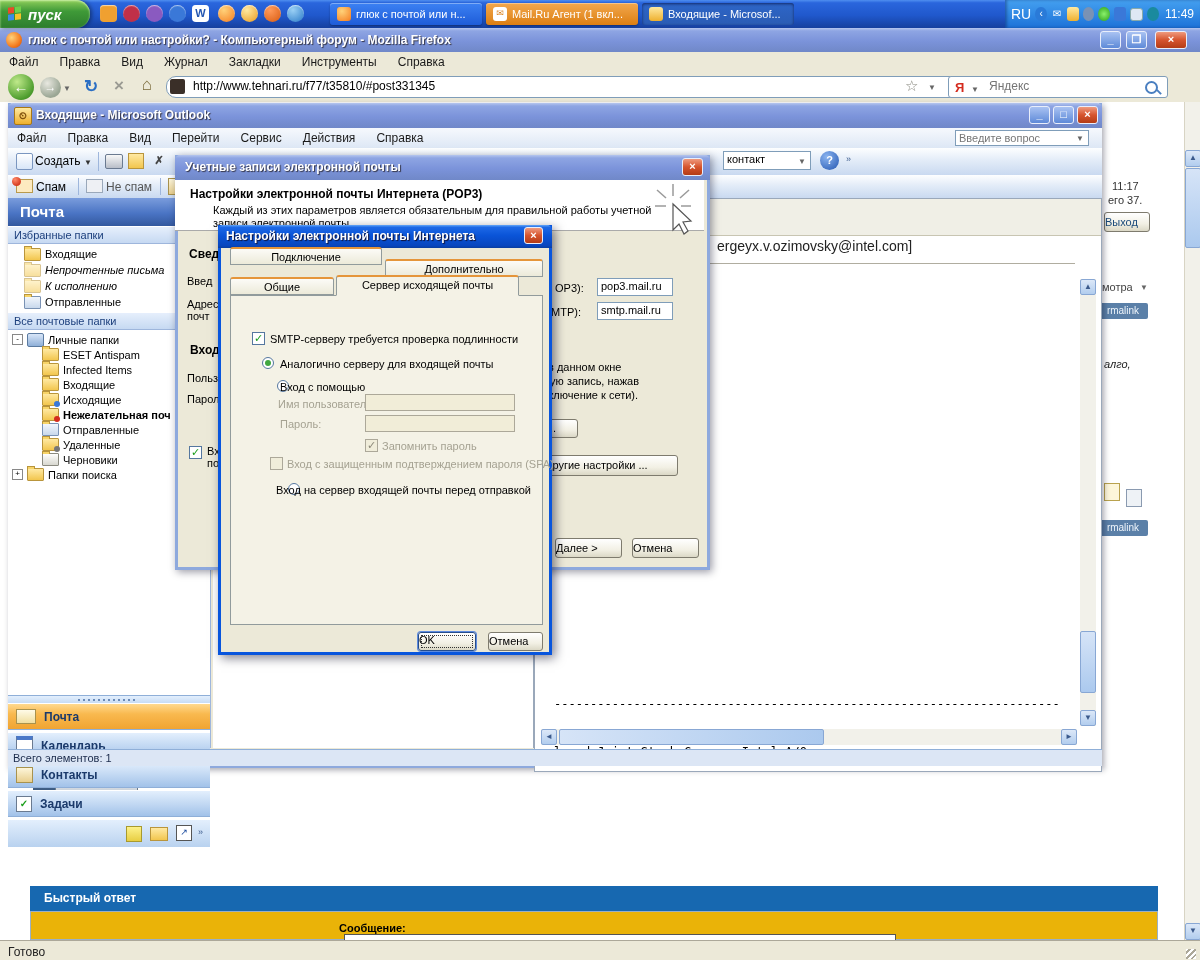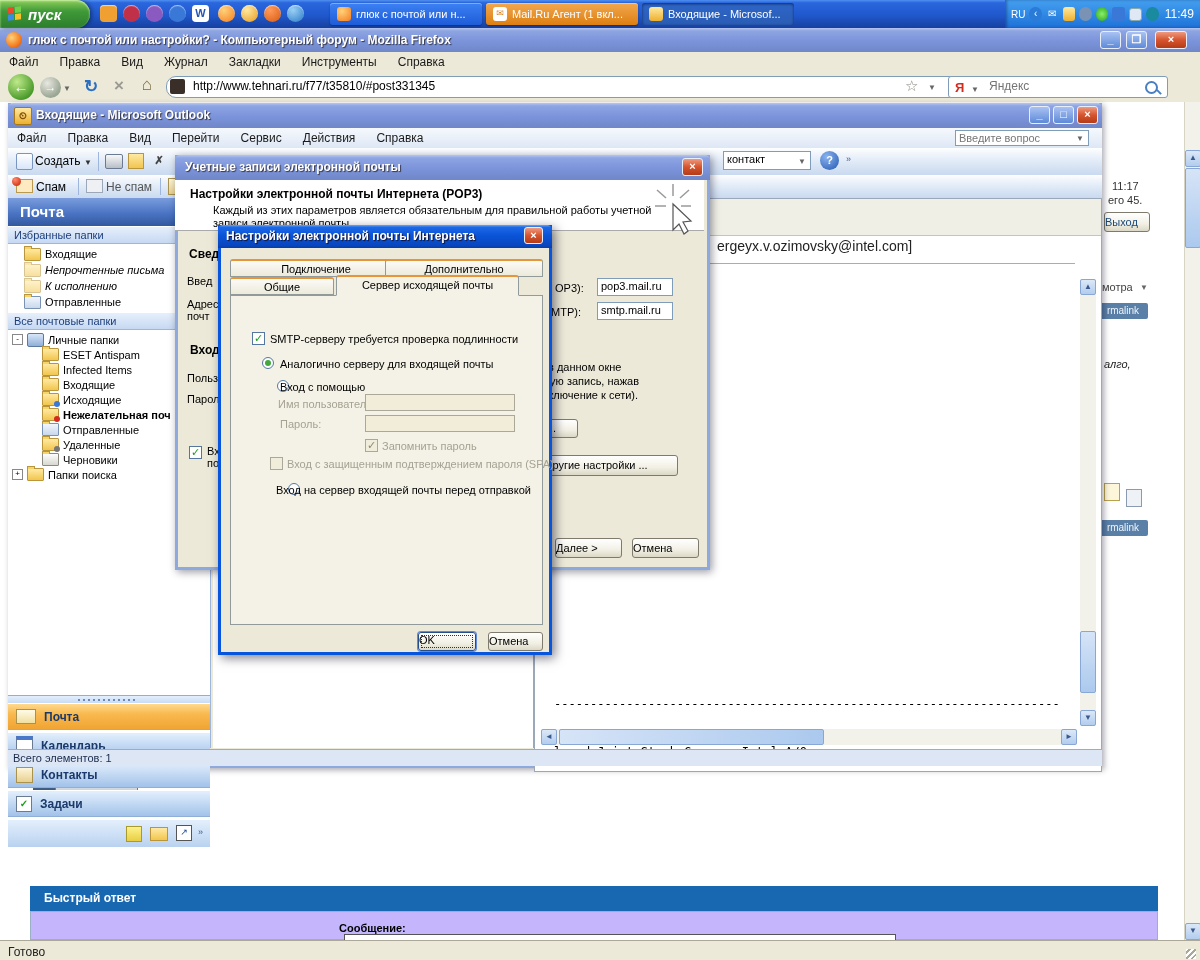--- a/index.html
+++ b/index.html
@@ -91,21 +91,21 @@
       <span class="a" style="left:22px;top:8px;font-size:8px;color:#666">▼</span>
       <input style="position: absolute; left: 38px; top: 1px; width: 150px; border: none; outline: none; font-size: 12px; color: rgb(153, 153, 153); font-family: &quot;Liberation Sans&quot;, sans-serif;" placeholder="Яндекс">
       <span class="a" style="left:196px;top:4px;width:9px;height:9px;border:2px solid #4a7fc0;border-radius:50%"></span>
       <span class="a" style="left:207px;top:14px;width:6px;height:2px;background:#4a7fc0;transform:rotate(45deg)"></span>
     </span>
   </div>
 
   <div class="a" style="left:0;top:102px;width:1184px;height:838px;background:#fff"></div>
 
   <span class="a tx" style="left:1112px;top:180px;color:#333">11:17</span>
-  <span class="a tx" style="left:1108px;top:194px;color:#333">его 45.</span>
+  <span class="a tx" style="left:1108px;top:194px;color:#333">его 37.</span>
   <span class="a xbtn" style="left:1104px;top:212px;width:46px;height:20px;line-height:18px;color:#1a4a7a">Выход</span>
   <span class="a tx" style="left:1102px;top:281px;color:#444">мотра</span>
   <span class="a" style="left:1140px;top:283px;font-size:8px;color:#666">▼</span>
   <span class="a badge" style="left:1098px;top:303px;width:50px;height:16px">rmalink</span>
   <span class="a tx" style="left:1104px;top:358px;font-style:italic;color:#222">алго,</span>
   <span class="a" style="left:1104px;top:483px;width:14px;height:16px;background:#fdf6da;border:1px solid #b9a24e"></span>
   <span class="a" style="left:1126px;top:489px;width:14px;height:16px;background:#eef2f6;border:1px solid #8a9ab0"></span>
   <span class="a badge" style="left:1098px;top:520px;width:50px;height:16px">rmalink</span>
 
   <div class="a" style="left:1184px;top:102px;width:16px;height:838px;background:#f2f1ea;border-left:1px solid #d8d4c4">
@@ -114,21 +114,21 @@
     <span class="a sca" style="left:0;top:821px;width:16px;height:17px">▼</span>
   </div>
 
   <div class="a" style="left:33px;top:783px;width:105px;height:23px">
     <span class="a" style="left:0;top:0;width:22px;height:23px;background:linear-gradient(#4d6d96,#16304f);color:#fff;text-align:center;line-height:22px;font-size:10px">▶</span>
     <span class="a" style="left:22px;top:0;width:83px;height:23px;background:linear-gradient(#dde2e8,#a9b3bf);border:1px solid #6a7a8a;box-sizing:border-box;color:#1a2f4e;font-weight:bold;font-size:10px;text-align:center;line-height:21px;letter-spacing:1px">ответить</span>
   </div>
   <div class="a" style="left:30px;top:886px;width:1128px;height:25px;background:#1768b0">
     <b class="a" style="left:14px;top:5px;color:#fff;font-size:12px">Быстрый ответ</b>
   </div>
-  <div class="a" style="left:30px;top:911px;width:1128px;height:29px;background:#c4b5fd;border:1px solid #9ab0c6;box-sizing:border-box">
+  <div class="a" style="left:30px;top:911px;width:1128px;height:29px;background:#eab308;border:1px solid #9ab0c6;box-sizing:border-box">
     <b class="a tx" style="left:308px;top:10px">Сообщение:</b>
     <span class="a" style="left:313px;top:22px;width:550px;height:20px;background:#fff;border:1px solid #555"></span>
   </div>
 
   <div class="a" style="left:0;top:940px;width:1200px;height:20px;background:#ece9d8;border-top:1px solid #aca899;z-index:6">
     <span class="a tx" style="left:8px;top:4px;font-size:12px;color:#222">Готово</span>
     <span class="a" style="left:1186px;top:8px;width:10px;height:10px;background:repeating-linear-gradient(135deg,#fff 0 2px,#aca899 2px 4px)"></span>
   </div>
 
   <div class="a" style="left:8px;top:103px;width:1094px;height:665px;border:3px solid #8ea9dd;border-top:none;background:#ece9d8;box-sizing:border-box;z-index:10;box-shadow:2px 2px 6px rgba(0,0,30,.35)">
@@ -362,21 +362,21 @@
     <span class="a xbtn" style="left:377px;top:380px;width:67px;height:20px;line-height:18px">Далее &gt;</span>
     <span class="a xbtn" style="left:454px;top:380px;width:67px;height:20px;line-height:18px">Отмена</span>
   </div>
 
   <div class="a" style="left:218px;top:225px;width:334px;height:430px;border:3px solid #0855dd;background:#ece9d8;box-sizing:border-box;z-index:30;box-shadow:3px 3px 10px rgba(0,0,30,.5)">
     <div class="a tit-active" style="left:-3px;top:-3px;width:334px;height:23px;border-radius:5px 5px 0 0">
       <span class="a tx" style="left:8px;top:4px;text-shadow:1px 1px 1px #113">Настройки электронной почты Интернета</span>
       <span class="a wbtn r" style="left:306px;top:2px;width:19px;height:17px;line-height:14px">×</span>
     </div>
 
-    <span class="a tab" style="left:9px;top:31px;width:172px;height:18px">Подключение</span>
+    <span class="a tab" style="left:9px;top:19px;width:152px;height:18px">Подключение</span>
     <span class="a tab" style="left:164px;top:31px;width:158px;height:18px">Дополнительно</span>
     <span class="a tab" style="left:9px;top:49px;width:104px;height:18px">Общие</span>
     <span class="a tab on" style="left:115px;top:47px;width:183px;height:21px;z-index:2">Сервер исходящей почты</span>
 
     <div class="a" style="left:9px;top:67px;width:313px;height:330px;background:#f4f2e6;border:1px solid #919b9c;box-sizing:border-box">
       <span class="a cb" style="left:21px;top:36px">✓</span>
       <span class="a tx" style="left:39px;top:37px">SMTP-серверу требуется проверка подлинности</span>
       <span class="a rb on" style="left:31px;top:61px"></span>
       <span class="a tx" style="left:49px;top:62px">Аналогично серверу для входящей почты</span>
       <span class="a rb" style="left:31px;top:84px"></span>
@@ -421,21 +421,21 @@
     </div>
     <div class="a taskbtn" style="left:486px;width:152px;background:linear-gradient(#f2a84e,#dd7f12)">
       <span class="tico" style="background:#fff;color:#d87a10;text-align:center;line-height:13px;font-size:9px">✉</span>
       <span class="tx">Mail.Ru Агент (1 вкл...</span>
     </div>
     <div class="a taskbtn" style="left:642px;width:152px;background:linear-gradient(#2e66c8,#2a5cb4);box-shadow:inset 0 1px 3px rgba(0,0,40,.6)">
       <span class="tico" style="background:linear-gradient(#ffe9a0,#eeb02e)"></span>
       <span class="tx">Входящие - Microsof...</span>
     </div>
     <div class="a tray">
-      <span style="font-size:10px">RU</span>
+      <span style="font-size:14px">RU</span>
       <span class="trico" style="background:#2a7ad8;border-radius:50%">‹</span>
       <span class="trico">✉</span>
       <span class="trico" style="background:linear-gradient(#ffe9a0,#eeb02e)"></span>
       <span class="trico" style="background:#7a92b4;border-radius:50%"></span>
       <span class="trico" style="background:radial-gradient(circle,#8af06a,#2aa018);border-radius:50%"></span>
       <span class="trico" style="background:#3a78d8"></span>
       <span class="trico" style="background:#dfe8f4;border:1px solid #8aa;width:13px;height:11px"></span>
       <span class="trico" style="background:#1a8a9e;border-radius:50%"></span>
       <span style="font-size:12px;margin-left:2px">11:49</span>
     </div>

